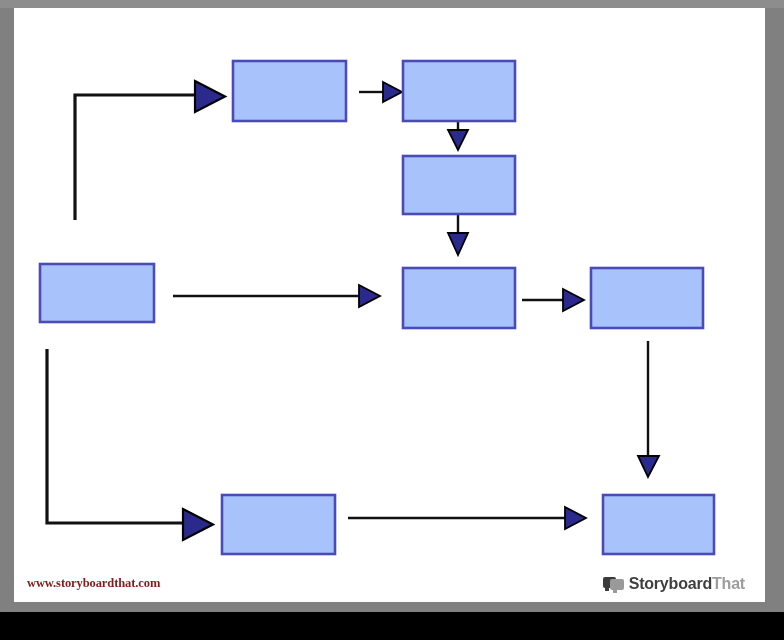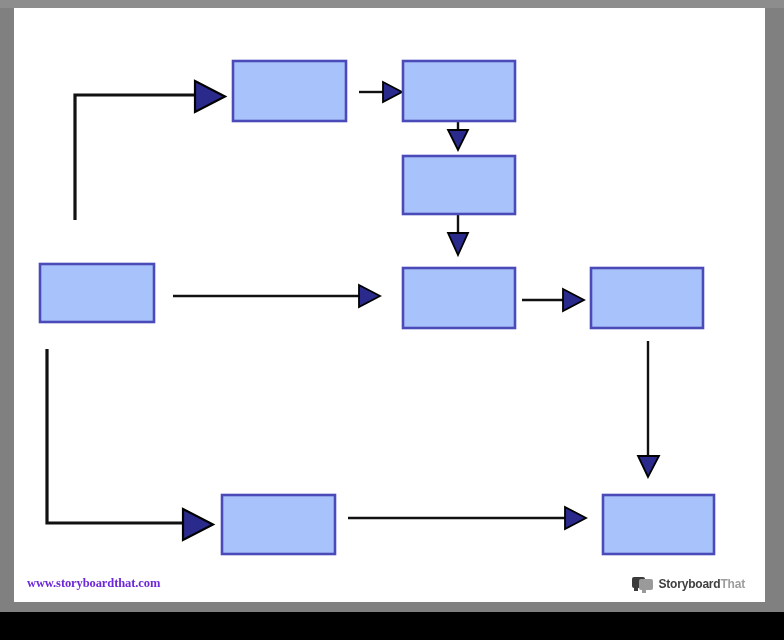--- a/index.html
+++ b/index.html
@@ -15,28 +15,28 @@
   
   .page{position:absolute;left:14px;top:8px;width:751px;height:594px;background:#ffffff;}
 
   
   .canvas{position:absolute;left:0;top:0;width:751px;height:560px;}
   .canvas svg{display:block;}
 
   
   .footer{position:absolute;left:0;top:560px;width:751px;height:34px;background:#ffffff;}
   .site-url{position:absolute;left:13px;top:8px;font-size:12.5px;font-weight:bold;
-            color:#6d28d9;letter-spacing:-0.1px;font-family:"Liberation Serif",serif;}
+            color:#7f1d1d;letter-spacing:-0.1px;font-family:"Liberation Serif",serif;}
   .brand{position:absolute;right:20px;top:7px;height:18px;display:flex;align-items:center;gap:4px;}
   .brand-mark{position:relative;width:22px;height:14px;flex:none;}
   .bubble-back{position:absolute;left:0;top:0;width:13px;height:11px;background:#3b3b3b;border-radius:2px;}
   .bubble-back:after{content:"";position:absolute;left:2px;bottom:-3px;width:4px;height:4px;background:#3b3b3b;}
   .bubble-front{position:absolute;left:7px;top:2px;width:14px;height:11px;background:#9a9a9a;border-radius:2px;}
   .bubble-front:after{content:"";position:absolute;left:3px;bottom:-3px;width:4px;height:4px;background:#9a9a9a;}
-  .brand-text{font-size:12px;letter-spacing:-0.2px;white-space:nowrap;}
+  .brand-text{font-size:16px;letter-spacing:-0.2px;white-space:nowrap;}
   .brand-a{color:#3f3f3f;font-weight:600;}
   .brand-b{color:#9d9d9d;font-weight:600;}
 
   
   .bottom-band{position:absolute;left:0;top:612px;width:784px;height:28px;background:#000;}
 </style>
 </head>
 <body>
 
 <div id="screen">

